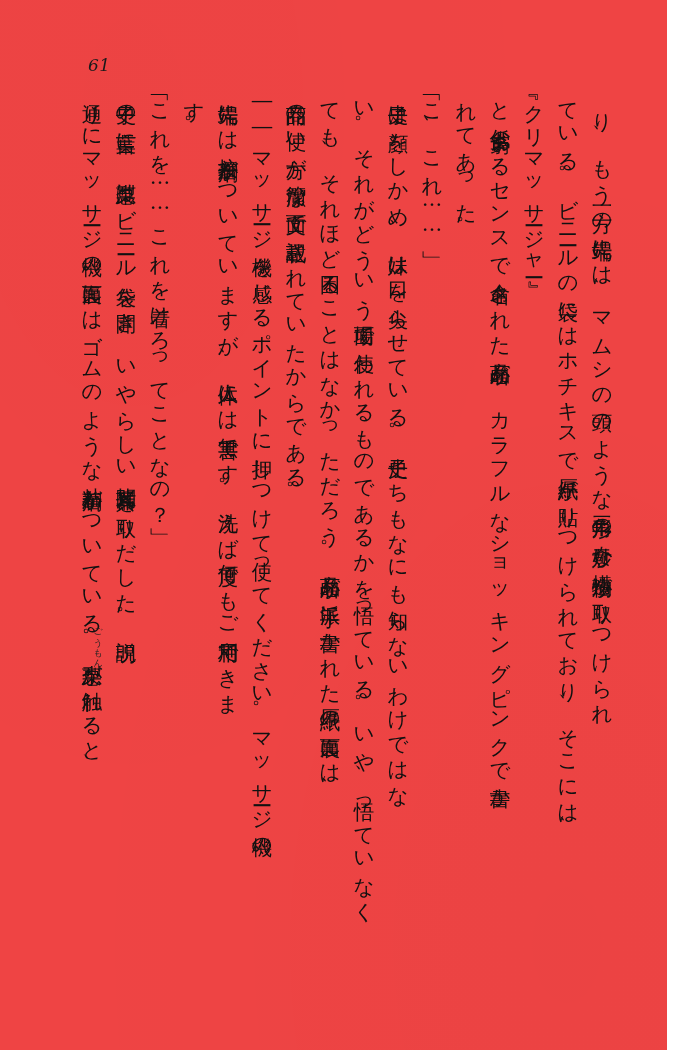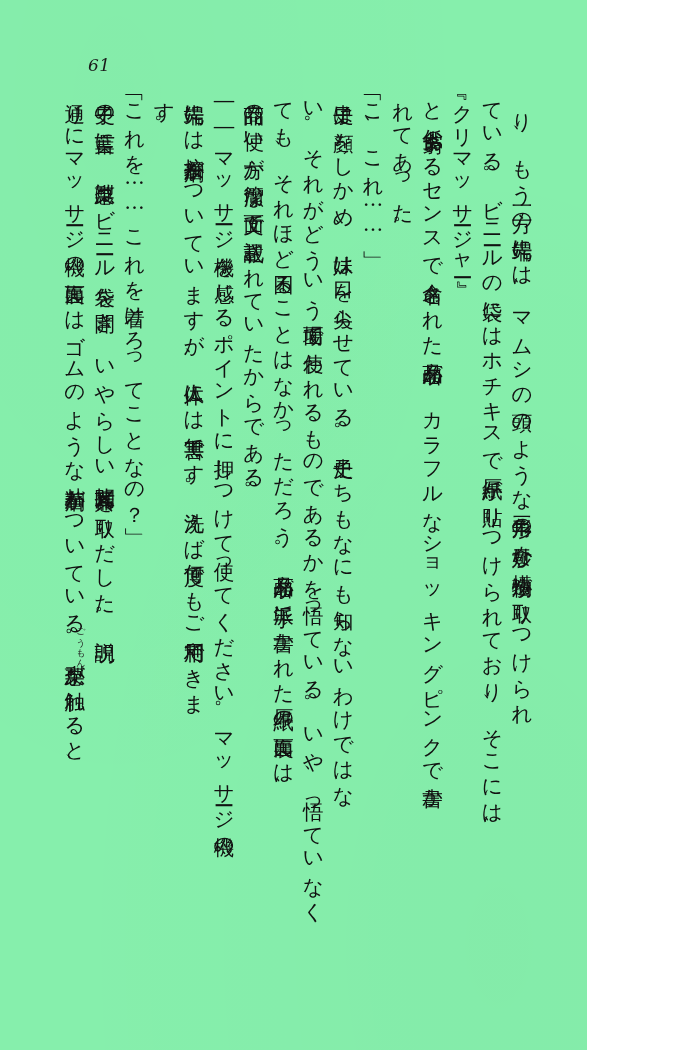--- a/index.html
+++ b/index.html
@@ -2,23 +2,23 @@
 <html><head>
 <meta charset="utf-8">
 <style>
   html, body {
     margin: 0;
     padding: 0;
     background: #ffffff;
   }
   #page {
     position: relative;
-    width: 587px;
+    width: 667px;
     height: 1050px;
-    background: #86efac;
+    background: #ef4444;
     overflow: hidden;
     font-family: "DejaVu Serif", "Liberation Serif", serif;
   }
 
   
   #page::before {
     content: "";
     position: absolute;
     inset: 0;
     background:

